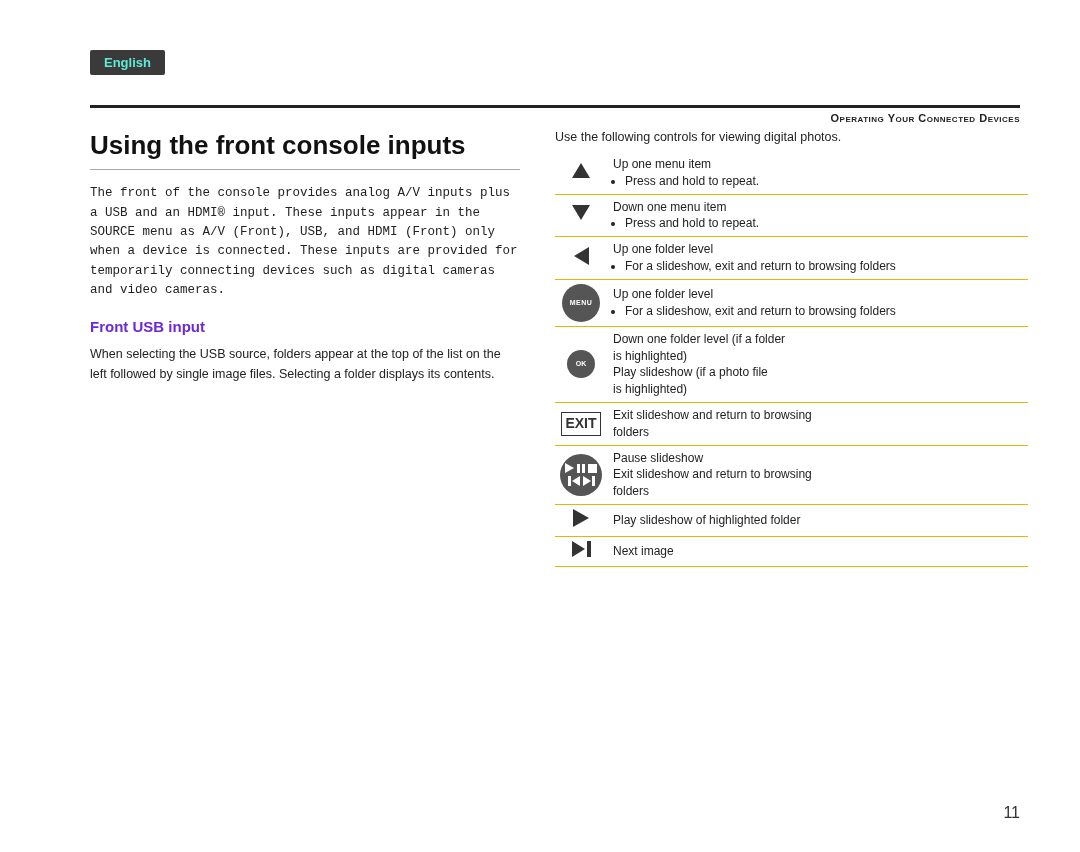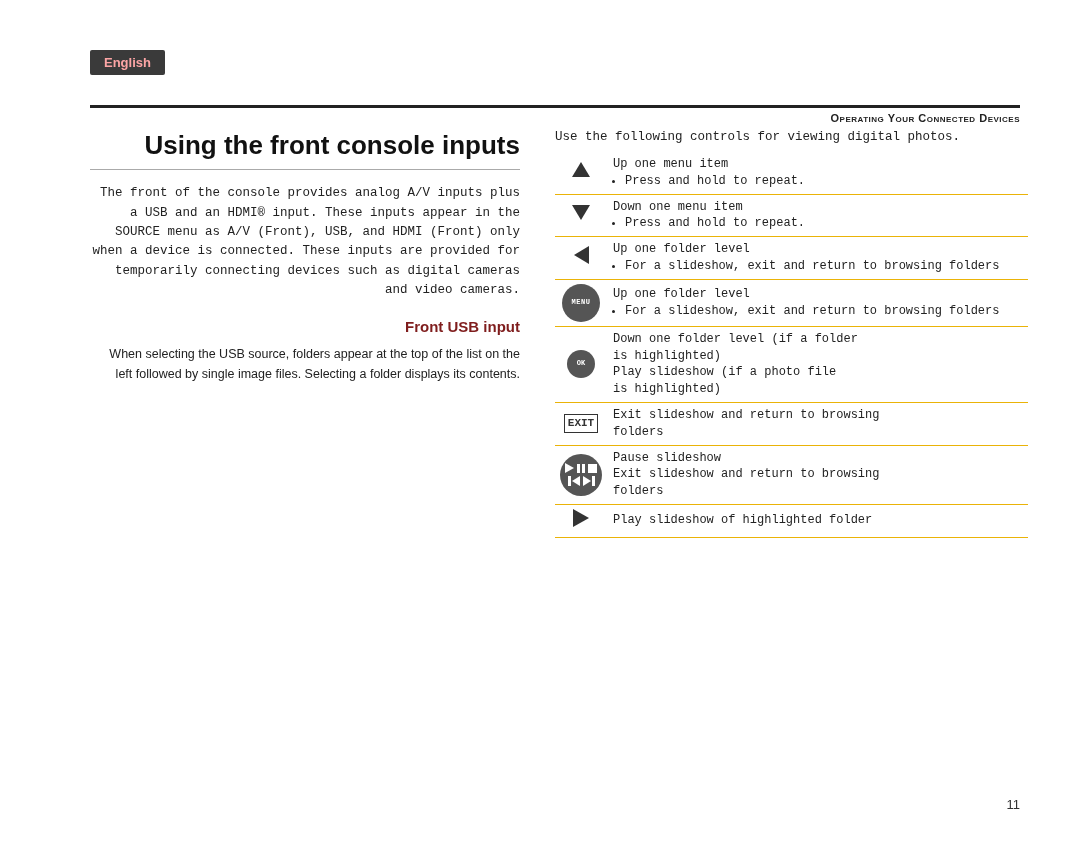--- a/index.html
+++ b/index.html
@@ -13,21 +13,21 @@
       position: relative;
       overflow: hidden;
     }
 
     
     .english-badge {
       position: absolute;
       top: 50px;
       left: 90px;
       background: #3a3a3a;
-      color: #fca5a5;
+      color: #5eead4;
       font-size: 13px;
       font-weight: bold;
       padding: 5px 14px;
       border-radius: 2px;
     }
 
     
     .top-rule {
       position: absolute;
       top: 105px;
@@ -49,21 +49,20 @@
       color: #222;
       font-weight: bold;
     }
 
     
     .left-col {
       position: absolute;
       top: 130px;
       left: 90px;
       width: 430px;
-      text-align: right;
     }
 
     .page-title {
       font-size: 26px;
       font-weight: bold;
       color: #111;
       line-height: 1.2;
       border-bottom: 1px solid #aaa;
       padding-bottom: 8px;
       margin-bottom: 14px;
@@ -73,39 +72,38 @@
       font-size: 12.5px;
       line-height: 1.55;
       color: #222;
       margin-bottom: 18px;
       font-family: Liberation Mono, monospace;
     }
 
     .section-title {
       font-size: 15px;
       font-weight: bold;
-      color: #7f1d1d;
+      color: #6d28d9;
       margin-bottom: 10px;
       margin-top: 18px;
     }
 
     .section-body {
       font-size: 12.5px;
       line-height: 1.55;
       color: #222;
       margin-bottom: 14px;
     }
 
     
     .right-col {
       position: absolute;
       top: 130px;
       left: 555px;
       right: 52px;
-      font-family: Liberation Mono, monospace;
     }
 
     .intro-text {
       font-size: 12.5px;
       color: #222;
       margin-bottom: 8px;
     }
 
     
     .controls-table {
@@ -240,21 +238,21 @@
     .icon-page-down::after {
       content: '';
       display: block;
       width: 18px; height: 4px;
       background: #333;
       position: absolute;
       top: 0; left: 2px;
     }
 
     .icon-exit-text {
-      font-size: 11px;
+      font-size: 14px;
       font-weight: bold;
       color: #333;
       border: 1px solid #333;
       padding: 1px 3px;
       display: inline-block;
     }
 
     .icon-play {
       width: 0; height: 0;
       border-top: 9px solid transparent;
@@ -360,23 +358,23 @@
     .bullet-list {
       padding-left: 12px;
     }
     .bullet-list li {
       list-style: disc;
     }
 
     
     .page-number {
       position: absolute;
-      bottom: 40px;
+      bottom: 30px;
       right: 60px;
-      font-size: 13px;
+      font-size: 16px;
       color: #333;
     }
   </style>
 </head>
 <body>
 
 <div class="english-badge">English</div>
 
 <div class="top-rule"></div>
 
@@ -506,18 +504,29 @@
 
       <tr>
         <td class="icon-cell">
           <span class="icon-play"></span>
         </td>
         <td class="desc-cell">
           Play slideshow of highlighted folder
         </td>
       </tr>
 
+      <tr>
+        <td class="icon-cell">
+          <div class="icon-next">
+            <span class="icon-next-tri"></span>
+            <span class="icon-next-bar"></span>
+          </div>
+        </td>
+        <td class="desc-cell">
+          Next image
+        </td>
+      </tr>
 
     </tbody>
   </table>
 </div>
 
 <div class="page-number">11</div>
 
 </body></html>

